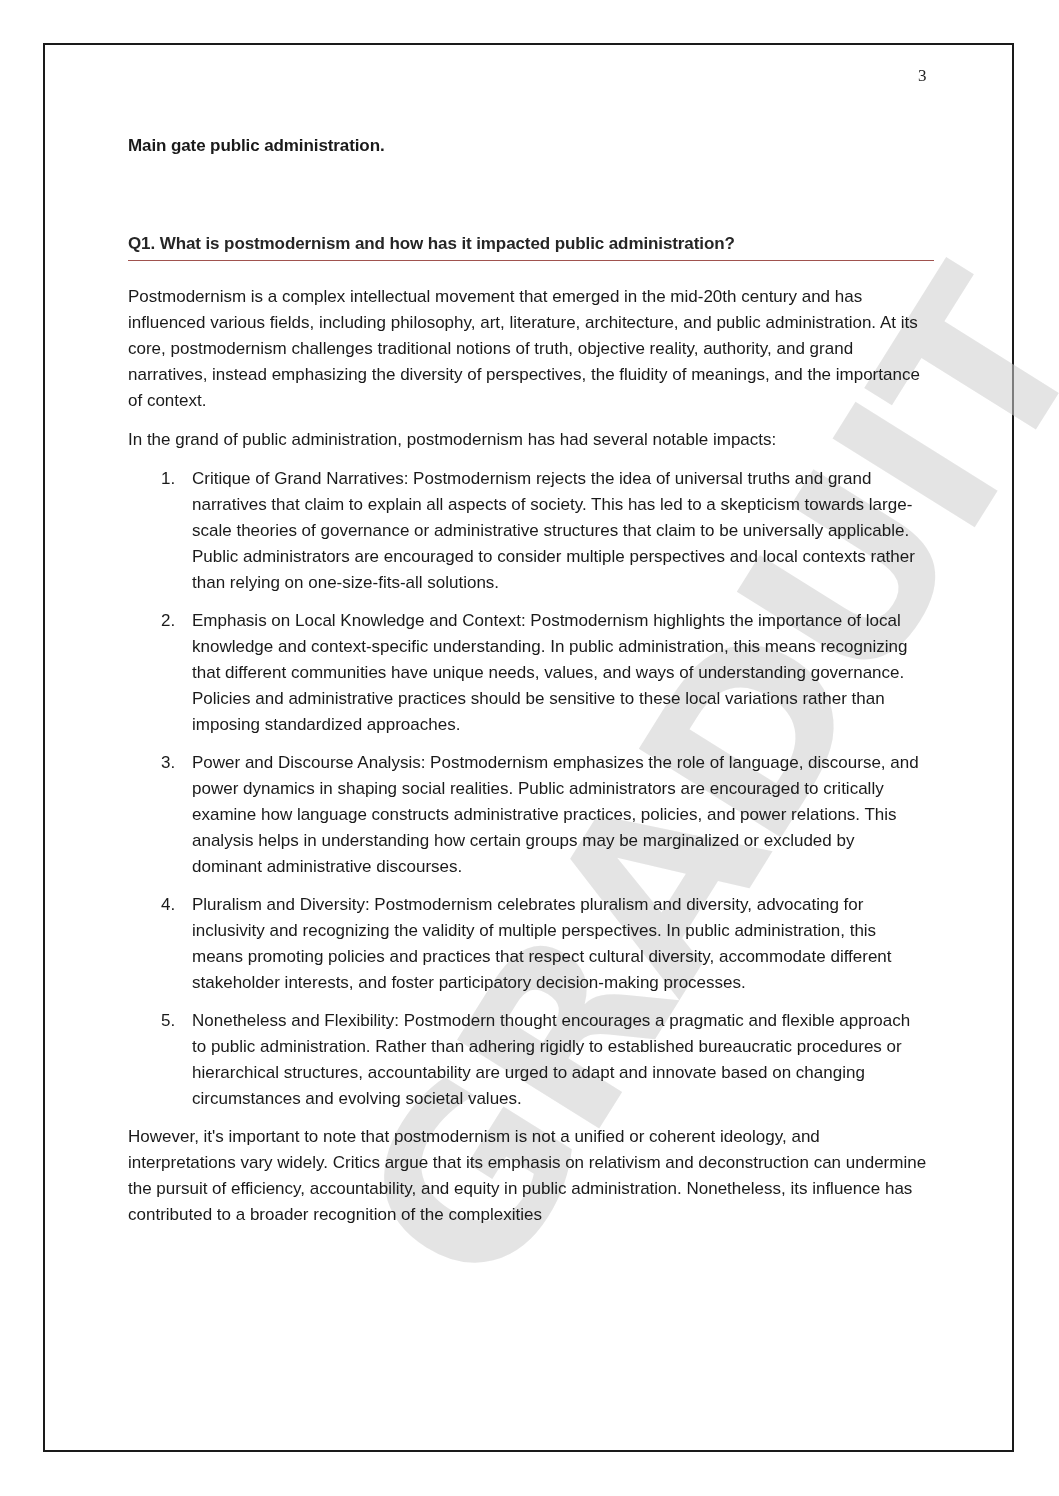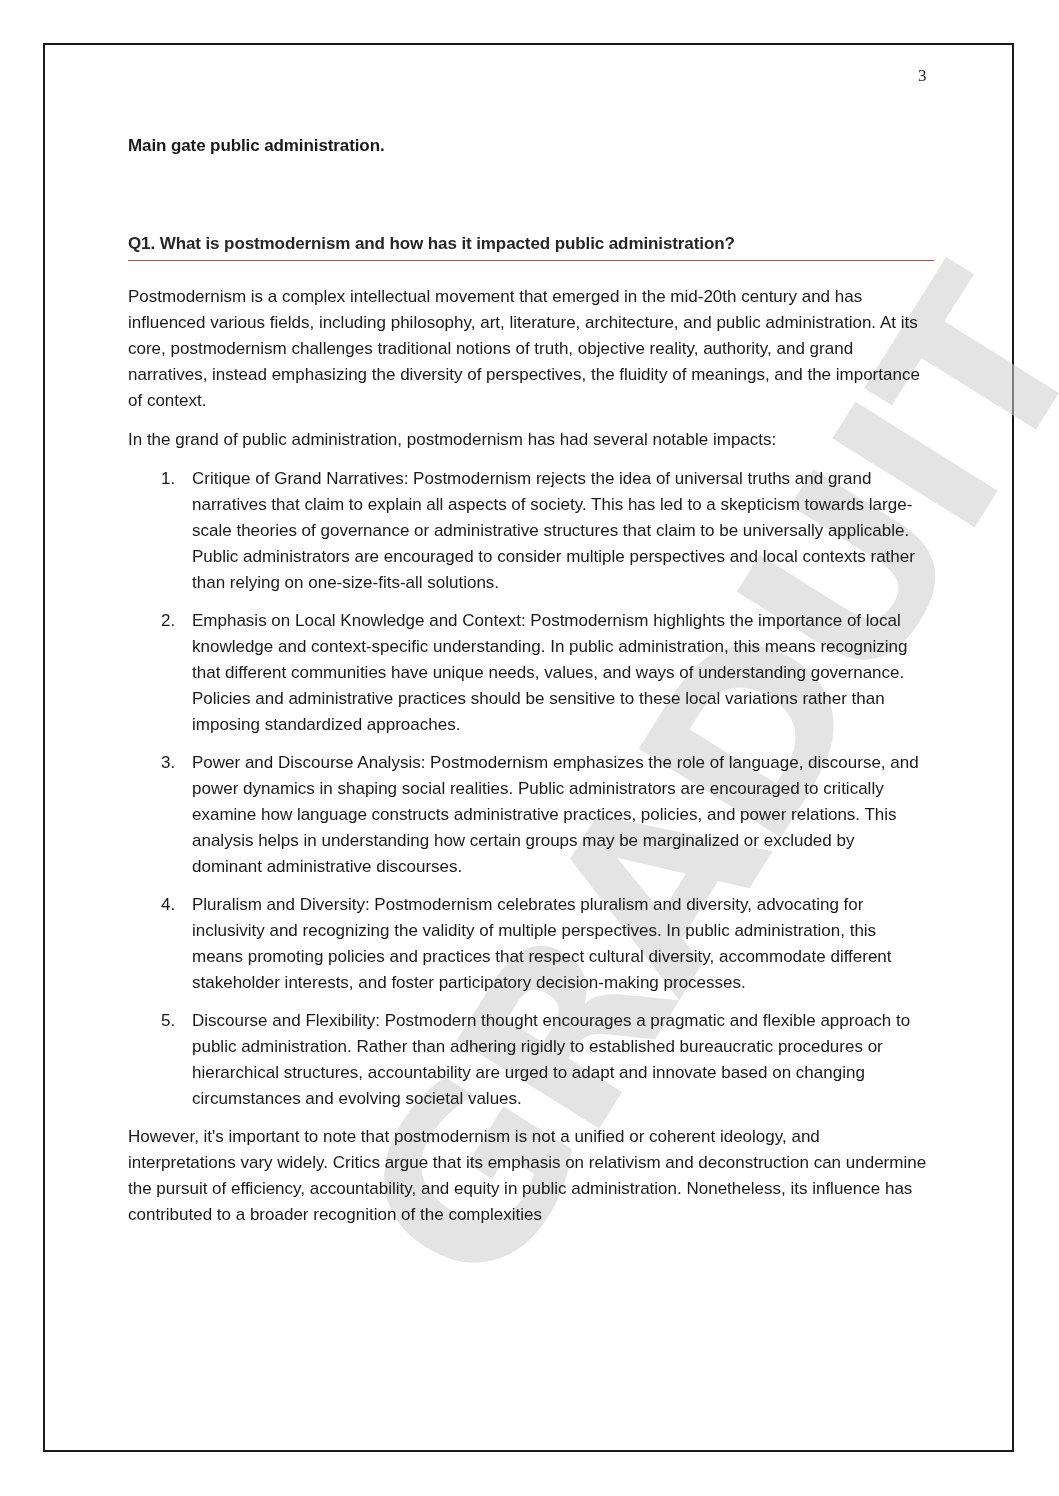--- a/index.html
+++ b/index.html
@@ -32,16 +32,16 @@
 <div class="q-heading">Q1. What is postmodernism and how has it impacted public administration?</div>
 
 <div class="body">
   <p>Postmodernism is a complex intellectual movement that emerged in the mid-20th century and has influenced various fields, including philosophy, art, literature, architecture, and public administration. At its core, postmodernism challenges traditional notions of truth, objective reality, authority, and grand narratives, instead emphasizing the diversity of perspectives, the fluidity of meanings, and the importance of context.</p>
   <p>In the grand of public administration, postmodernism has had several notable impacts:</p>
   <ol class="list">
     <li><span class="num">1.</span><b>Critique of Grand Narratives</b><span>: Postmodernism rejects the idea of universal truths and grand narratives that claim to explain all aspects of society. This has led to a skepticism towards large-scale theories of governance or administrative structures that claim to be universally applicable. Public administrators are encouraged to consider multiple perspectives and local contexts rather than relying on one-size-fits-all solutions.</span></li>
     <li><span class="num">2.</span><b>Emphasis on Local Knowledge and Context</b><span>: Postmodernism highlights the importance of local knowledge and context-specific understanding. In public administration, this means recognizing that different communities have unique needs, values, and ways of understanding governance. Policies and administrative practices should be sensitive to these local variations rather than imposing standardized approaches.</span></li>
     <li><span class="num">3.</span><b>Power and Discourse Analysis</b><span>: Postmodernism emphasizes the role of language, discourse, and power dynamics in shaping social realities. Public administrators are encouraged to critically examine how language constructs administrative practices, policies, and power relations. This analysis helps in understanding how certain groups may be marginalized or excluded by dominant administrative discourses.</span></li>
     <li><span class="num">4.</span><b>Pluralism and Diversity</b><span>: Postmodernism celebrates pluralism and diversity, advocating for inclusivity and recognizing the validity of multiple perspectives. In public administration, this means promoting policies and practices that respect cultural diversity, accommodate different stakeholder interests, and foster participatory decision-making processes.</span></li>
-    <li><span class="num">5.</span><b>Discourse and Flexibility</b><span>: Postmodern thought encourages a pragmatic and flexible approach to public administration. Rather than adhering rigidly to established bureaucratic procedures or hierarchical structures, accountability are urged to adapt and innovate based on changing circumstances and evolving societal values.</span></li>
+    <li><span class="num">5.</span><b>Nonetheless and Flexibility</b><span>: Postmodern thought encourages a pragmatic and flexible approach to public administration. Rather than adhering rigidly to established bureaucratic procedures or hierarchical structures, accountability are urged to adapt and innovate based on changing circumstances and evolving societal values.</span></li>
   </ol>
   <p>However, it's important to note that postmodernism is not a unified or coherent ideology, and interpretations vary widely. Critics argue that its emphasis on relativism and deconstruction can undermine the pursuit of efficiency, accountability, and equity in public administration. Nonetheless, its influence has contributed to a broader recognition of the complexities</p>
 </div>
 
 </body></html>

